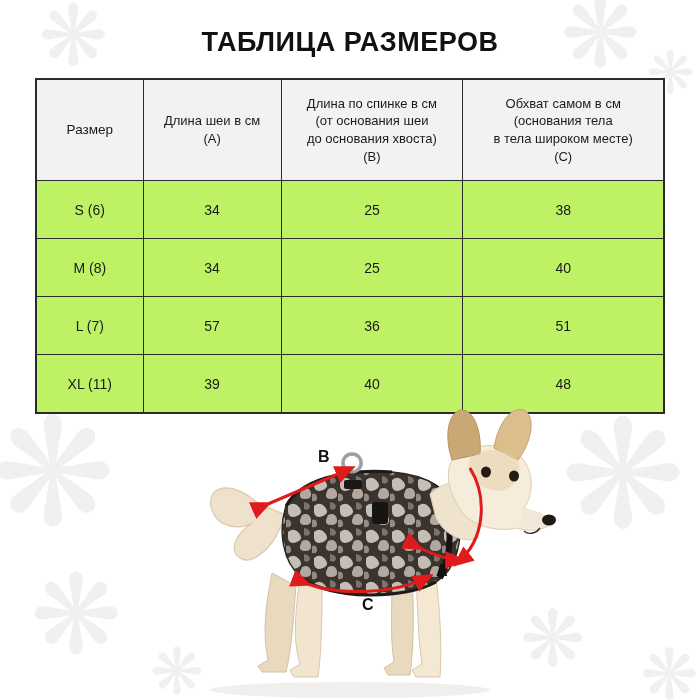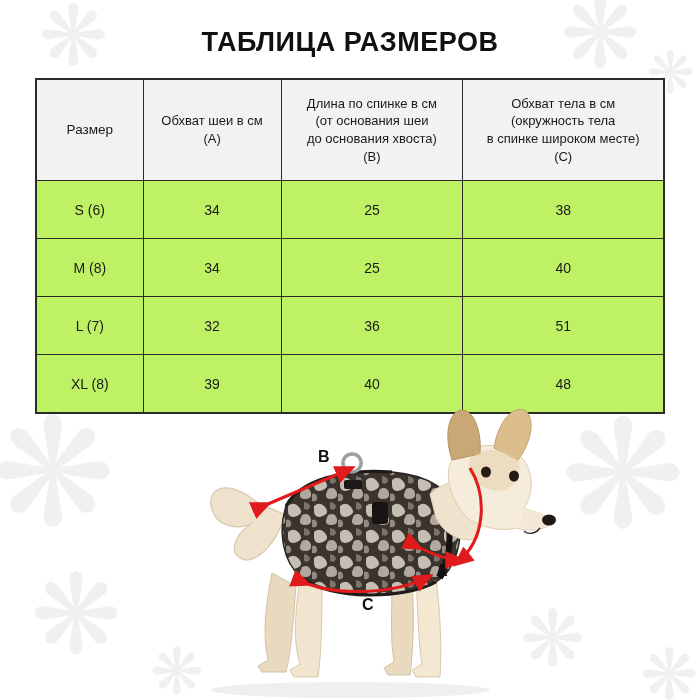--- a/index.html
+++ b/index.html
@@ -134,58 +134,58 @@
           <col class="c2">
           <col class="c3">
           <col class="c4">
       </colgroup>
       <thead>
         <tr>
           <th class="col-size">
             <span class="hdr-line">Размер</span>
           </th>
           <th>
-            <span class="hdr-line">Обхват шеи в см</span>
+            <span class="hdr-line">Длина шеи в см</span>
             <span class="hdr-line">(A)</span>
           </th>
           <th>
             <span class="hdr-line">Длина по спинке в см</span>
             <span class="hdr-line">(от основания шеи</span>
             <span class="hdr-line">до основания хвоста)</span>
             <span class="hdr-line">(B)</span>
           </th>
           <th>
-            <span class="hdr-line">Обхват тела в см</span>
-            <span class="hdr-line">(окружность тела</span>
-            <span class="hdr-line">в спинке широком месте)</span>
+            <span class="hdr-line">Обхват самом в см</span>
+            <span class="hdr-line">(основания тела</span>
+            <span class="hdr-line">в тела широком месте)</span>
             <span class="hdr-line">(C)</span>
           </th>
         </tr>
       </thead>
       <tbody>
         <tr>
           <td class="cell-size">S (6)</td>
           <td>34</td>
           <td>25</td>
           <td>38</td>
         </tr>
         <tr>
           <td class="cell-size">M (8)</td>
           <td>34</td>
           <td>25</td>
           <td>40</td>
         </tr>
         <tr>
           <td class="cell-size">L (7)</td>
-          <td>32</td>
+          <td>57</td>
           <td>36</td>
           <td>51</td>
         </tr>
         <tr>
-          <td class="cell-size">XL (8)</td>
+          <td class="cell-size">XL (11)</td>
           <td>39</td>
           <td>40</td>
           <td>48</td>
         </tr>
       </tbody>
     </table>
   </div>
 
   <div class="illustration">
     <svg width="700" height="302" viewBox="0 0 700 302" xmlns="http://www.w3.org/2000/svg">

